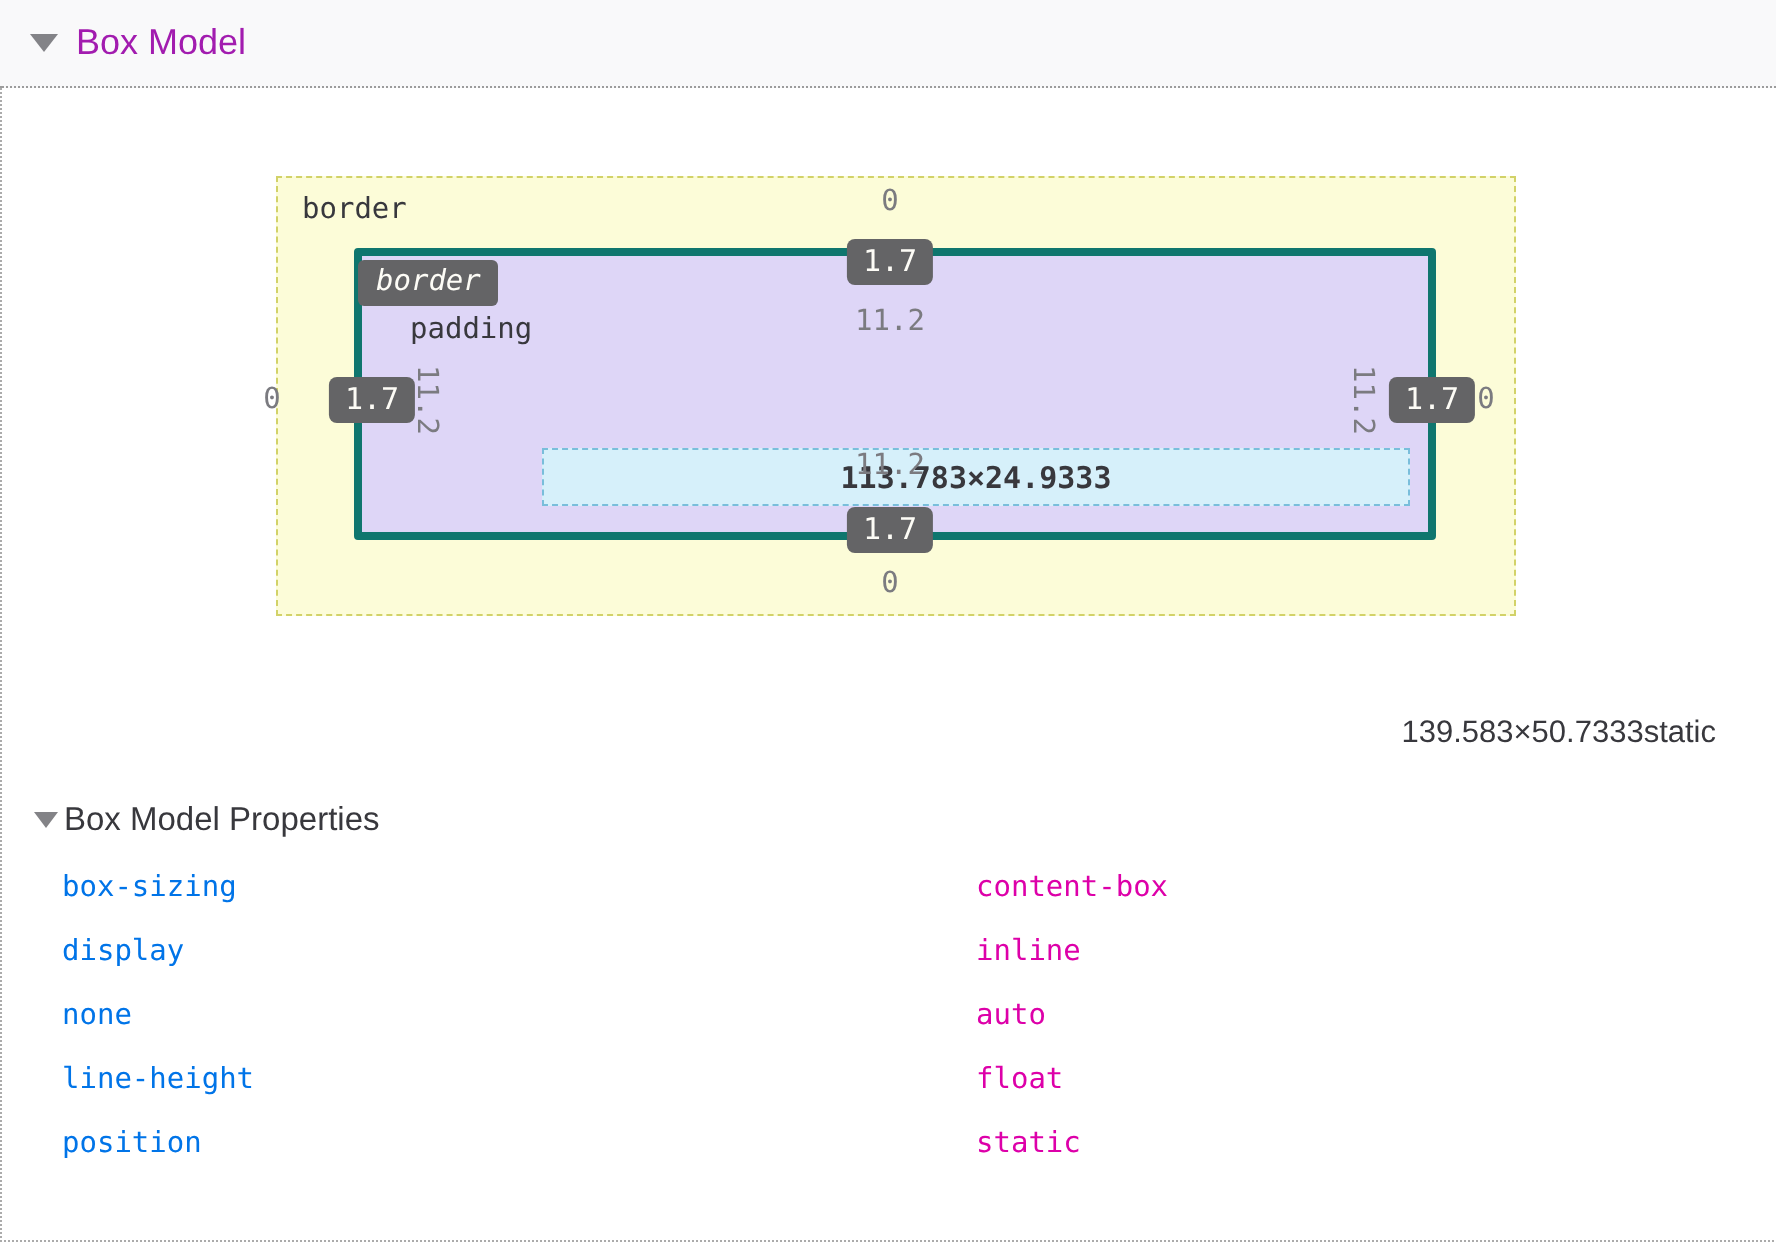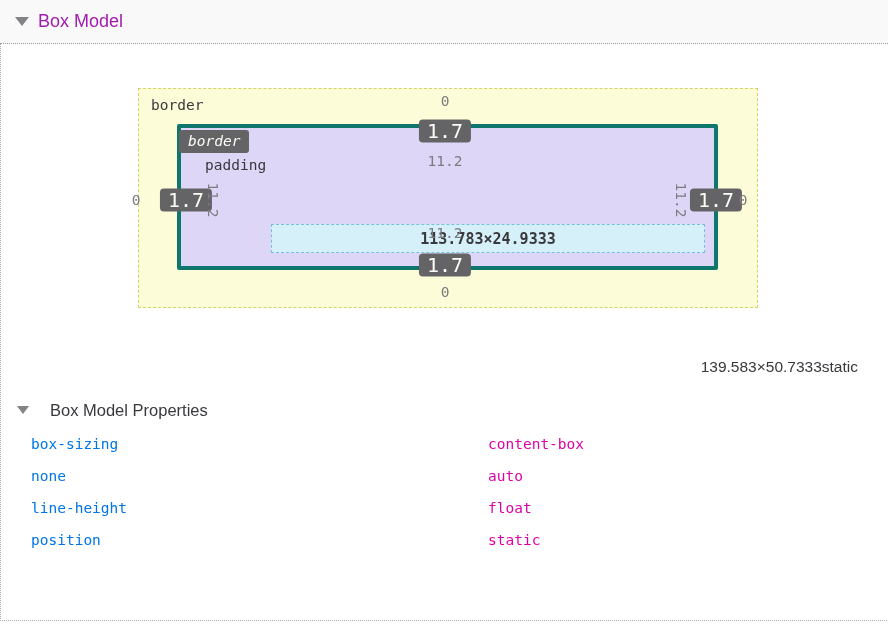--- a/index.html
+++ b/index.html
@@ -64,21 +64,21 @@
     font-family: "DejaVu Sans Mono", monospace;
     font-size: 14.5px; color: #38383d;
   }
   .lbl-margin  { left: 12px; top: 8px; }
   .lbl-padding { left: 66px; top: 68px; }
   .chip {
     position: absolute;
     transform: translate(-50%, -50%);
     background: #646466; color: #fdfcf6;
     font-family: "DejaVu Sans Mono", monospace;
-    font-size: 20px; line-height: 20px;
+    font-size: 15px; line-height: 20px;
     padding: 1px 8px 2px 8px;
     border-radius: 4px;
     white-space: nowrap;
     cursor: default;
   }
   .chip-border-label {
     position: absolute; left: 40px; top: 41px;
     transform: none;
     font-size: 14.5px;
     padding: 1px 9px 2px 9px;
@@ -105,21 +105,21 @@
   
   .props-header {
     position: absolute; top: 353px; left: 0; width: 887px; height: 26px;
     display: flex; align-items: center;
     cursor: default;
   }
   .props-header .twisty {
     border-left-width: 6px; border-right-width: 6px; border-top-width: 8px;
     margin-left: 16px;
   }
-  .props-title { margin-left: 21px; font-size: 16.5px; color: #38383d; }
+  .props-title { margin-left: 3px; font-size: 16.5px; color: #38383d; }
 
   .props-list { position: absolute; top: 384px; left: 0; width: 886px; }
   .prop-row { position: relative; height: 32px; }
   .prop-name, .prop-value {
     position: absolute; top: 50%; transform: translateY(-50%);
     font-family: "DejaVu Sans Mono", monospace;
     font-size: 14.5px;
   }
   .prop-name  { left: 30px;  color: #0074e8; }
   .prop-value { left: 487px; color: #dd00a9; }
@@ -172,20 +172,24 @@
     <span class="twisty"></span>
     <span class="props-title">Box Model Properties</span>
   </div>
 
   <div class="props-list">
     <div class="prop-row">
       <span class="prop-name">box-sizing</span>
       <span class="prop-value">content-box</span>
     </div>
     <div class="prop-row">
+      <span class="prop-name">display</span>
+      <span class="prop-value">inline</span>
+    </div>
+    <div class="prop-row">
       <span class="prop-name">none</span>
       <span class="prop-value">auto</span>
     </div>
     <div class="prop-row">
       <span class="prop-name">line-height</span>
       <span class="prop-value">float</span>
     </div>
     <div class="prop-row">
       <span class="prop-name">position</span>
       <span class="prop-value">static</span>

